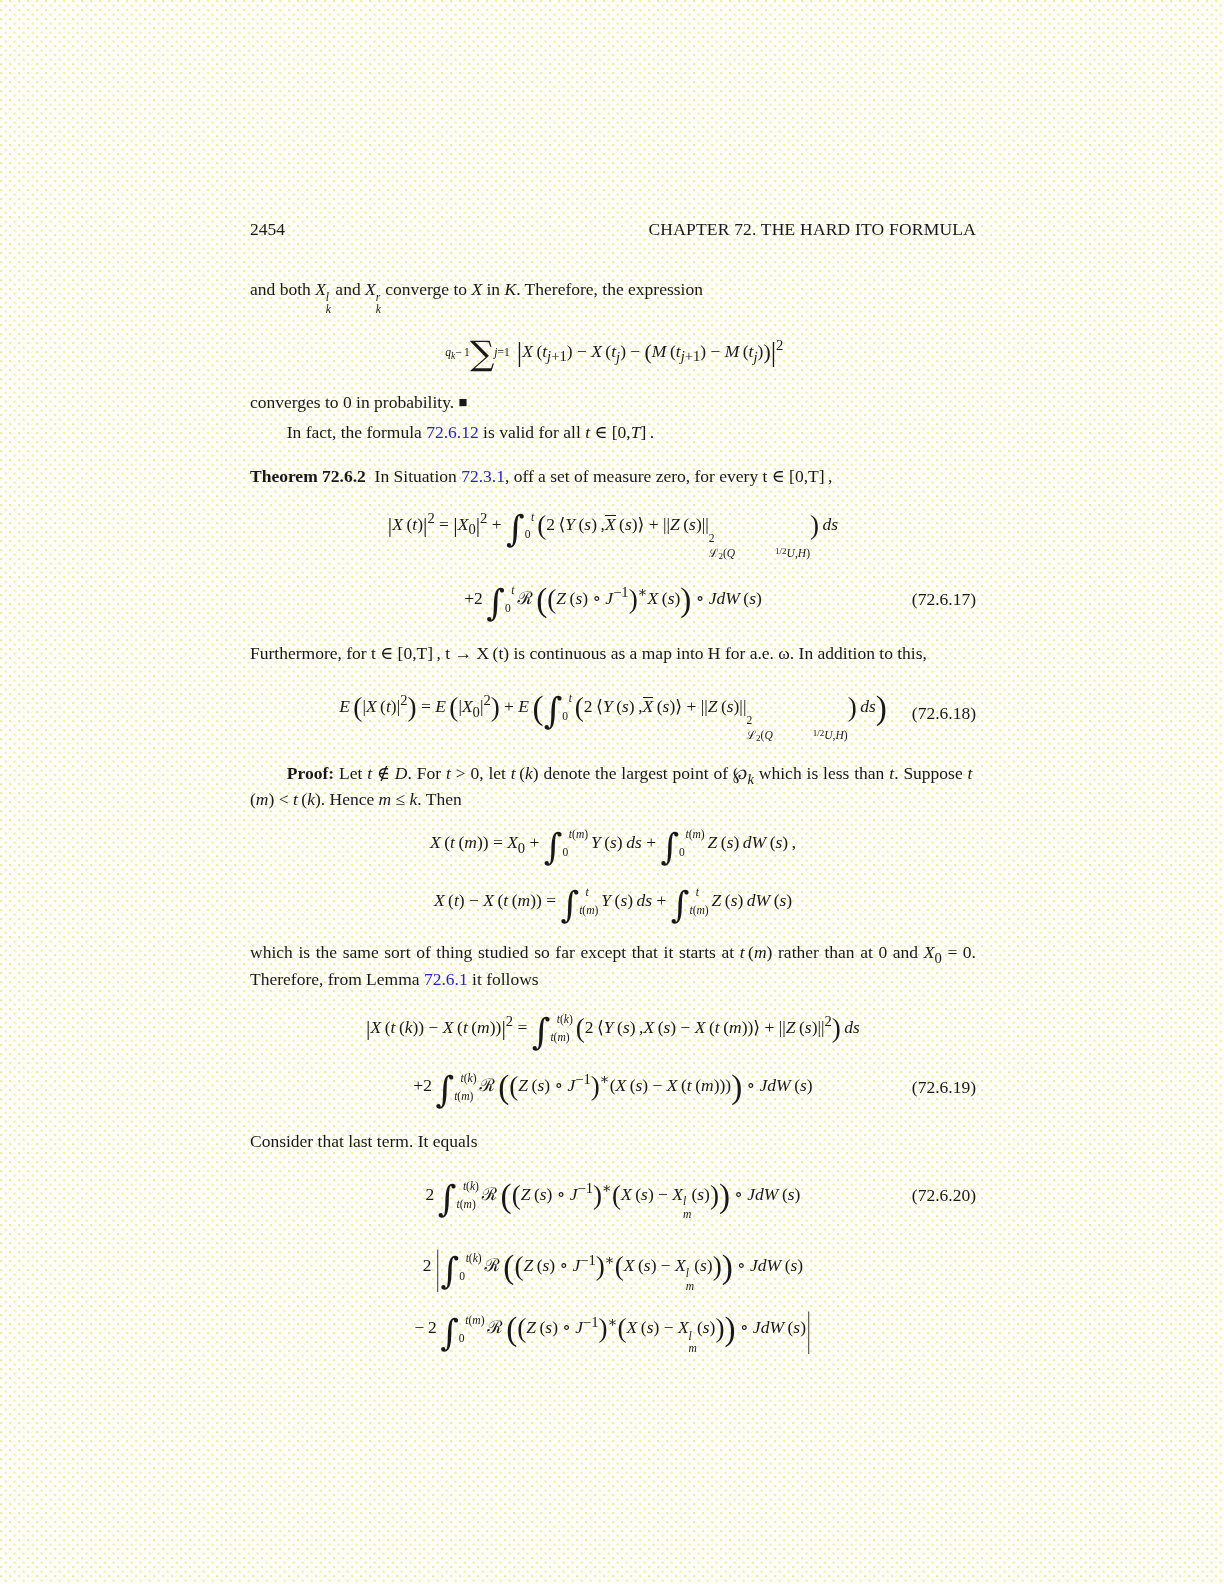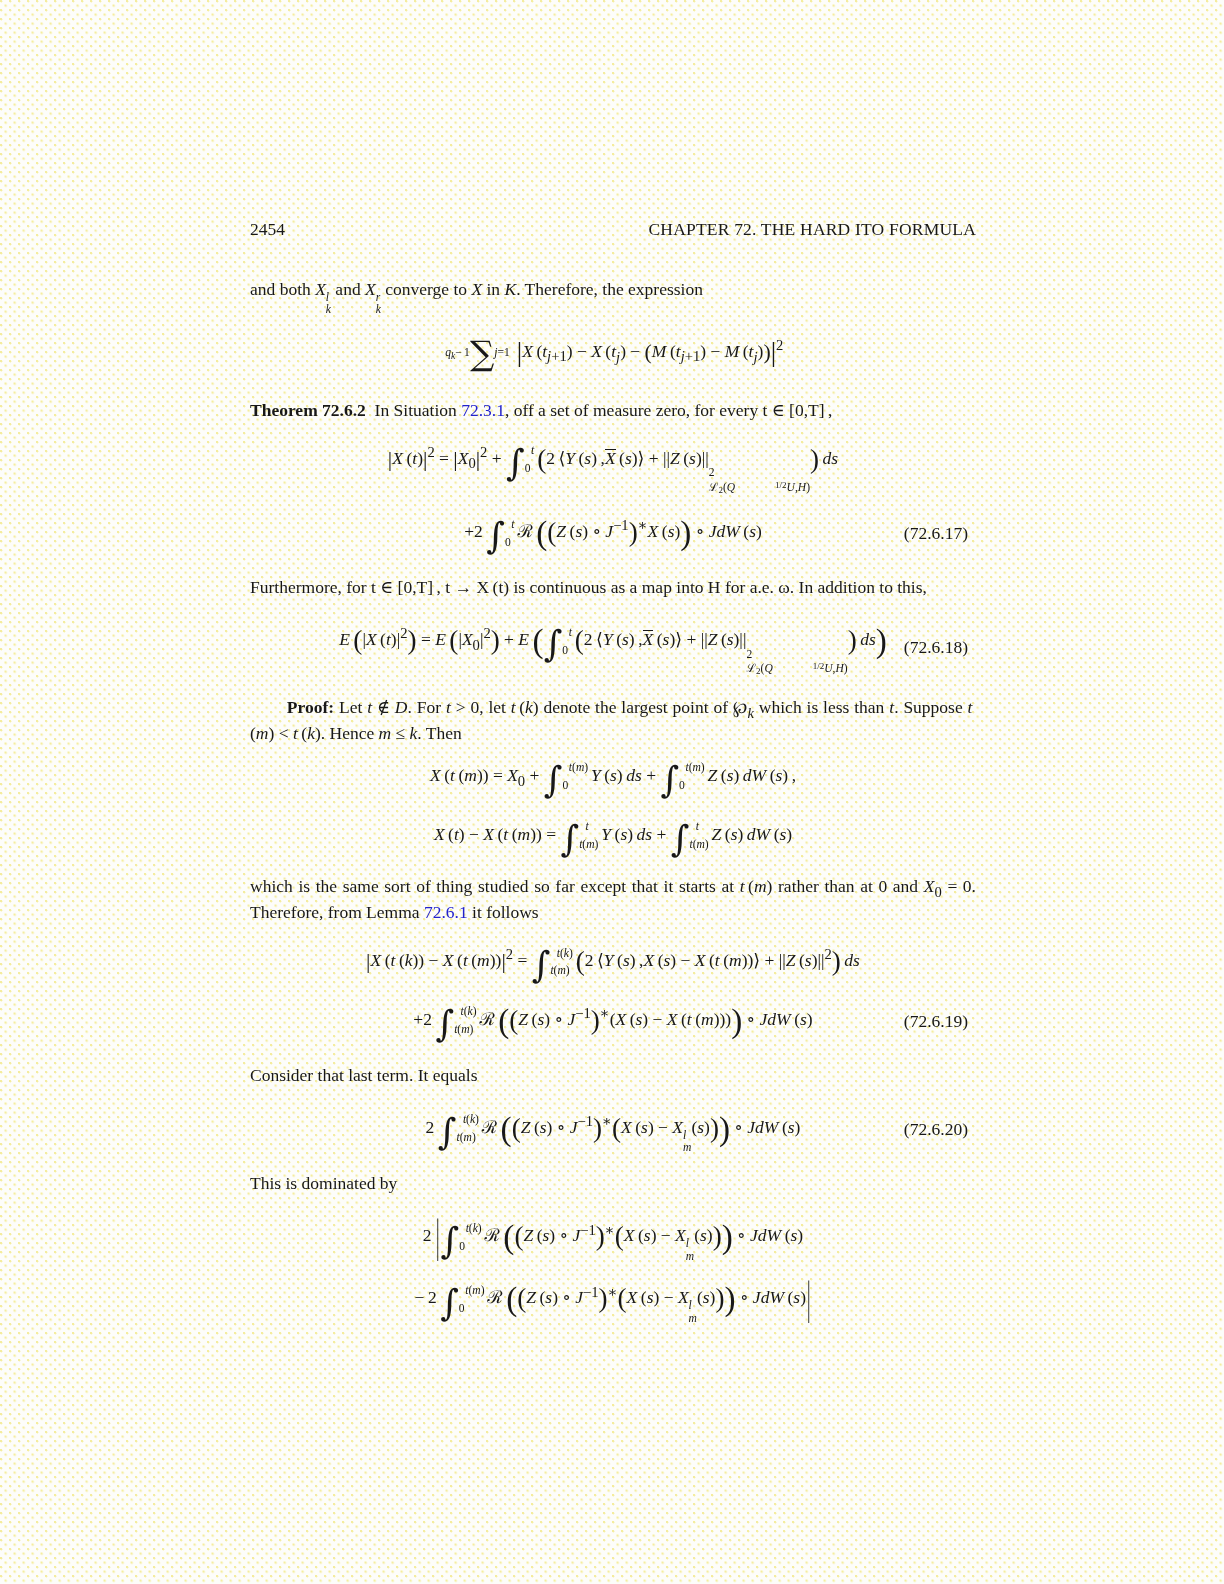--- a/index.html
+++ b/index.html
@@ -21,21 +21,21 @@
   p.body{margin:0 0 4px 0;text-align:justify;}
   p.indent{text-indent:2.1em;}
   p.thm{margin-top:18px;}
   .thm-lab{font-weight:bold;}
   .em{}
   .lnk{color:#2323cc;}
   .qed{font-size:.85em;vertical-align:.05em;}
   
   .disp{text-align:center;margin:10px 0 10px 0;}
   .dl{position:relative;padding:6px 0;}
-  .eqno{position:absolute;right:8px;top:50%;transform:translateY(-50%);font-style:normal;}
+  .eqno{position:absolute;right:0;top:50%;transform:translateY(-50%);font-style:normal;}
   
   i{font-family:inherit;}
   .int{font-size:2.05em;line-height:1;vertical-align:-0.32em;font-family:"DejaVu Serif",serif;font-weight:200;}
   .il{display:inline-flex;flex-direction:column;justify-content:space-between;height:2.55em;
       vertical-align:middle;font-size:.66em;line-height:1;margin-right:.25em;}
   .il .u{align-self:flex-start;margin-left:.55em;}
   .il .d{align-self:flex-start;}
   .sum{display:inline-flex;flex-direction:row;align-items:center;vertical-align:middle;line-height:1;margin:0 .15em;}
   .sum .su,.sum .sd{font-size:.66em;line-height:1.15;}
   .sum .sg{font-size:1.95em;line-height:1;font-family:"DejaVu Serif",serif;}
@@ -69,20 +69,22 @@
       </span> converge to <i>X</i> in <i>K</i>. Therefore, the expression</p>
 
   <div class="disp">
     <div class="dl"><span class="sum">
           <span class="su"><i>q<sub>k</sub></i>− 1</span>
           <span class="sg">∑</span>
           <span class="sd"><i>j</i>=1</span>
         </span> <span class="b2">|</span><i>X</i> (<i>t</i><sub><i>j</i>+1</sub>) − <i>X</i> (<i>t<sub>j</sub></i>) − <span class="b1">(</span><i>M</i> (<i>t</i><sub><i>j</i>+1</sub>) − <i>M</i> (<i>t<sub>j</sub></i>)<span class="b1">)</span><span class="b2">|</span><sup>2</sup></div>
   </div>
 
+  <p class="body">converges to 0 in probability. <span class="qed">■</span></p>
+  <p class="body indent">In fact, the formula <span class="lnk">72.6.12</span> is valid for all <i>t</i> ∈ [0,<i>T</i>] .</p>
 
   <p class="body thm"><span class="thm-lab">Theorem 72.6.2</span> <span class="em">In Situation <span class="lnk">72.3.1</span>, off a set of measure zero, for every t ∈ [0,T] ,</span></p>
 
   <div class="disp">
     <div class="dl"><span class="b1">|</span><i>X</i> (<i>t</i>)<span class="b1">|</span><sup>2</sup> = <span class="b1">|</span><i>X</i><sub>0</sub><span class="b1">|</span><sup>2</sup> + <span class="int">∫</span><span class="il">
           <span class="u"><i>t</i></span>
           <span class="d">0</span>
         </span><span class="b2">(</span>2 ⟨<i>Y</i> (<i>s</i>) ,<span class="ov"><i>X</i></span> (<i>s</i>)⟩ + ||<i>Z</i> (<i>s</i>)||<span class="sspair">
           <span>2</span>
           <span>ℒ<span class="tiny">2</span>(<i>Q</i><span class="tinyup">1/2</span><i>U</i>,<i>H</i>)</span>
@@ -158,21 +160,20 @@
             <span class="u"><i>t</i>(<i>k</i>)</span>
             <span class="d"><i>t</i>(<i>m</i>)</span>
           </span>ℛ <span class="b3">(</span><span class="b2">(</span><i>Z</i> (<i>s</i>) ∘ <i>J</i><sup>−1</sup><span class="b2">)</span><sup>∗</sup><span class="b2">(</span><i>X</i> (<i>s</i>) − <i>X</i><span class="ss">
             <span><i>l</i></span>
             <span><i>m</i></span>
           </span>(<i>s</i>)<span class="b2">)</span><span class="b3">)</span> ∘ <i>JdW</i> (<i>s</i>)</span>
       <span class="eqno">(72.6.20)</span>
     </div>
   </div>
 
-  <p class="body">This is dominated by</p>
 
   <div class="disp">
     <div class="dl">2 <span class="tb">|</span><span class="int">∫</span><span class="il">
           <span class="u"><i>t</i>(<i>k</i>)</span>
           <span class="d">0</span>
         </span>ℛ <span class="b3">(</span><span class="b2">(</span><i>Z</i> (<i>s</i>) ∘ <i>J</i><sup>−1</sup><span class="b2">)</span><sup>∗</sup><span class="b2">(</span><i>X</i> (<i>s</i>) − <i>X</i><span class="ss">
           <span><i>l</i></span>
           <span><i>m</i></span>
         </span>(<i>s</i>)<span class="b2">)</span><span class="b3">)</span> ∘ <i>JdW</i> (<i>s</i>)</div>
     <div class="dl">− 2 <span class="int">∫</span><span class="il">

